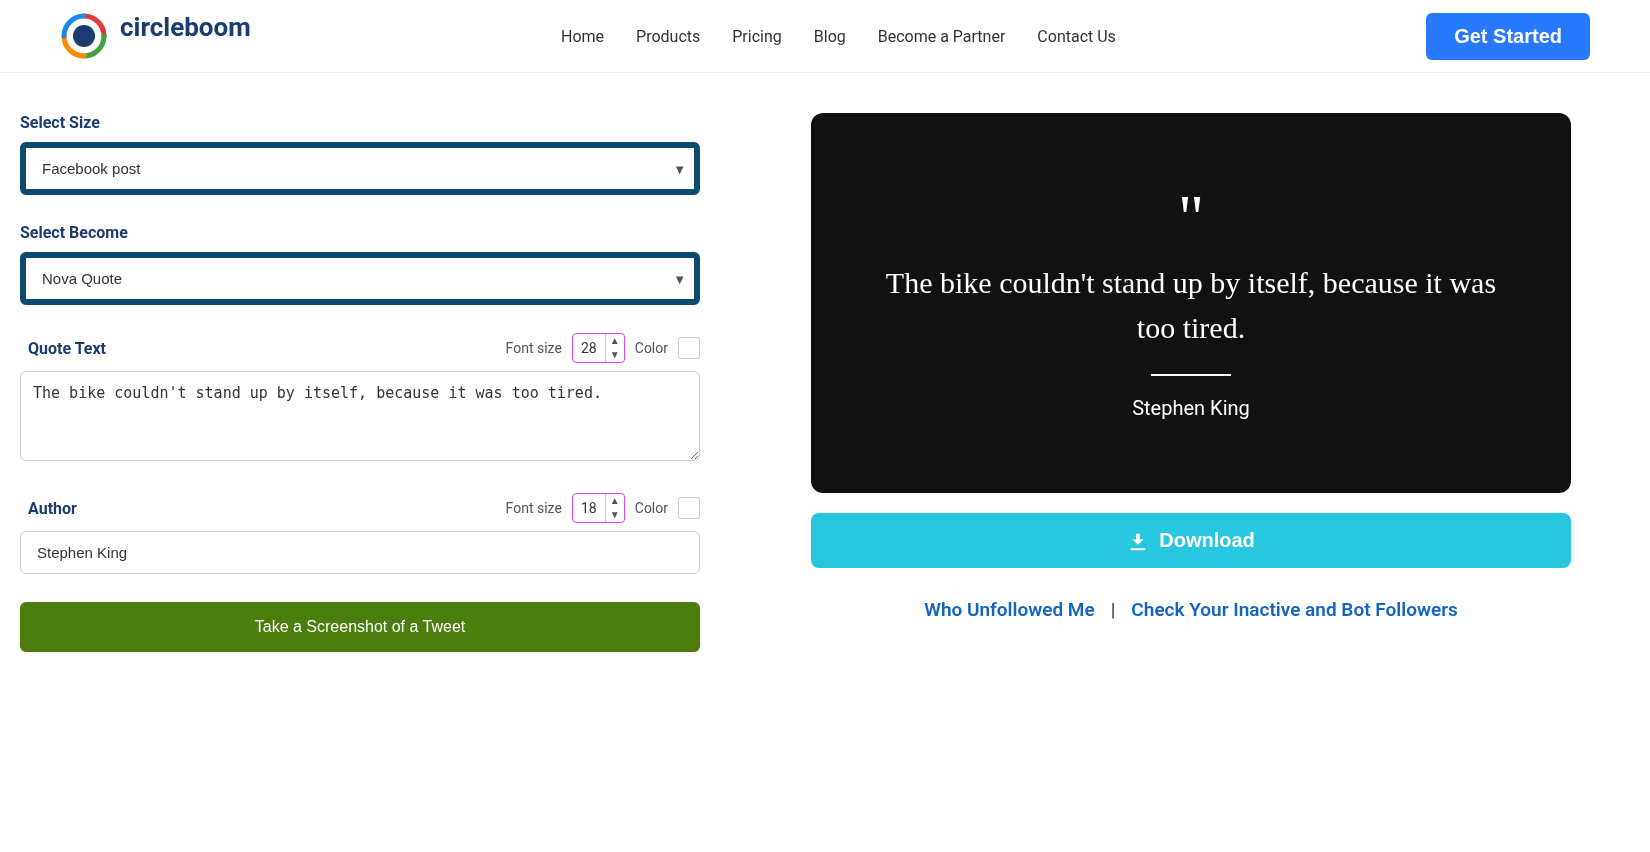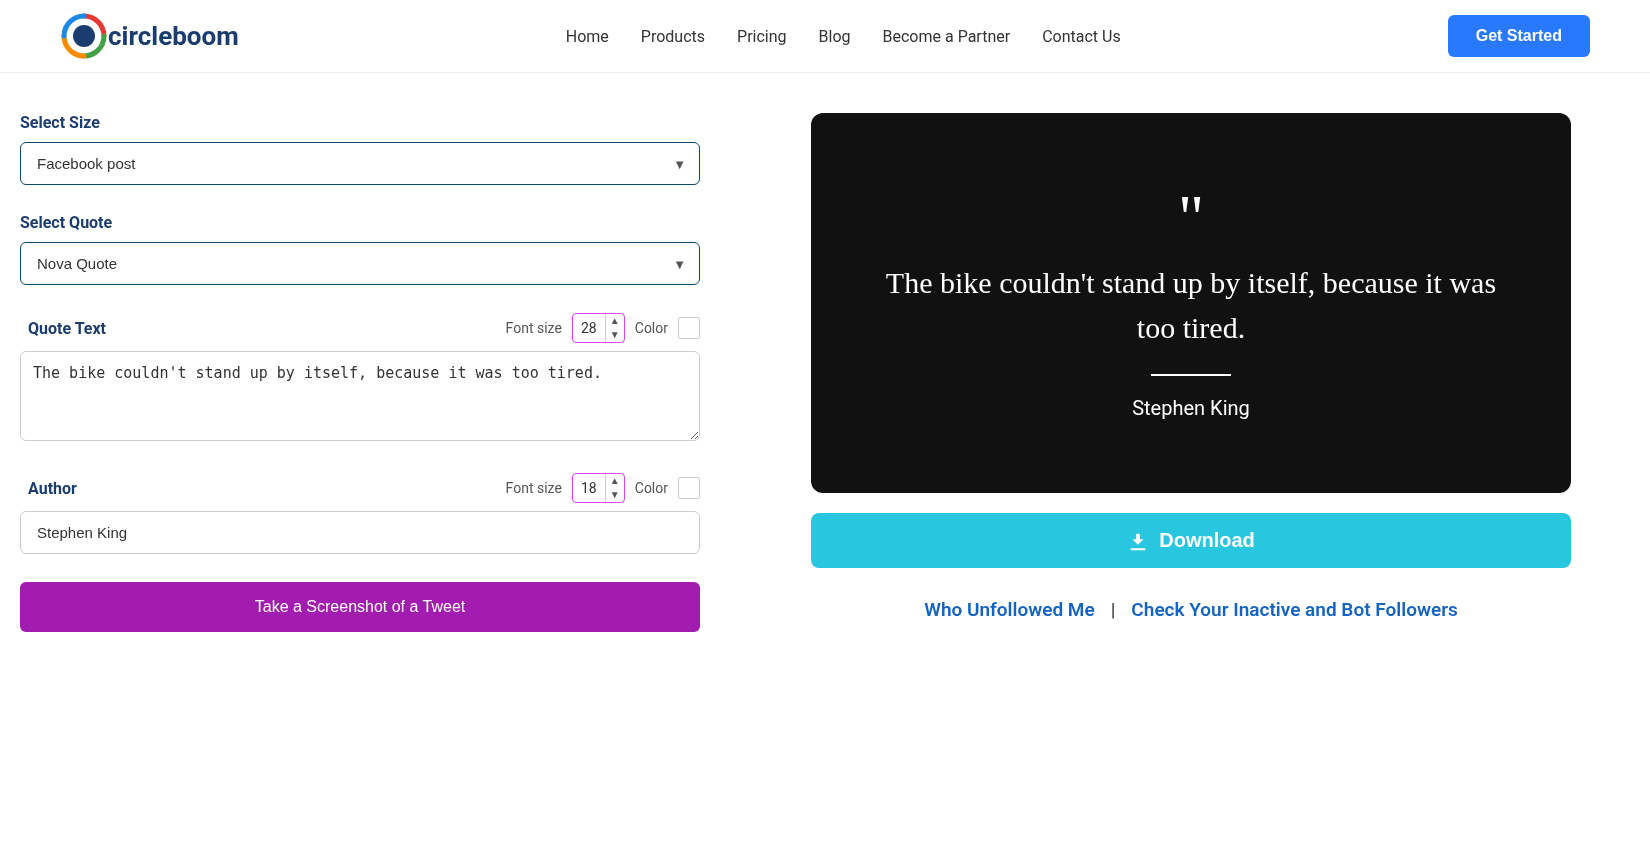--- a/index.html
+++ b/index.html
@@ -8,43 +8,43 @@
     
     .header {
       display: flex;
       align-items: center;
       padding: 12px 60px;
       border-bottom: 1px solid #eee;
       justify-content: space-between;
     }
     .logo-area {
       display: flex;
-      align-items: center;
-      gap: 0;
+      align-items: flex-start;
+      gap: 12px;
     }
     .logo-svg { width: 48px; height: 48px; }
     .logo-text { font-size: 26px; font-weight: 700; color: #1a3c6e; }
     .nav {
       display: flex;
       align-items: center;
       gap: 32px;
     }
     .nav a {
       text-decoration: none;
       color: #333;
       font-size: 16px;
       font-weight: 400;
     }
     .get-started-btn {
       background: #2979ff;
       color: #fff;
       border: none;
       border-radius: 6px;
       padding: 12px 28px;
-      font-size: 16px;
+      font-size: 20px;
       font-weight: 600;
       cursor: pointer;
     }
 
     
     .main-content {
       display: flex;
       padding: 40px 60px 40px 20px;
       gap: 92px;
       min-height: 700px;
@@ -62,21 +62,21 @@
       color: #1a3c6e;
       margin-bottom: 10px;
       display: block;
     }
     .select-wrapper {
       position: relative;
     }
     .select-wrapper select {
       width: 100%;
       padding: 12px 16px;
-      border: 1px solid #0c4a6e;
+      border: 6px solid #0c4a6e;
       border-radius: 6px;
       font-size: 15px;
       appearance: none;
       background: #fff;
       cursor: pointer;
       color: #333;
     }
     .select-arrow {
       position: absolute;
       right: 14px;
@@ -174,21 +174,21 @@
       border: 1px solid #ccc;
       border-radius: 6px;
       padding: 8px 16px;
       font-size: 14px;
       cursor: pointer;
       color: #333;
     }
 
     .screenshot-btn {
       width: 100%;
-      background: #a21caf;
+      background: #4d7c0f;
       color: #fff;
       border: none;
       border-radius: 6px;
       padding: 16px;
       font-size: 16px;
       font-weight: 500;
       cursor: pointer;
       margin-bottom: 22px;
     }
 
@@ -322,21 +322,21 @@
           <option>Twitter post</option>
           <option>Instagram post</option>
           <option>LinkedIn post</option>
         </select>
         <span class="select-arrow">▼</span>
       </div>
     </div>
 
     
     <div class="field-group">
-      <span class="field-label">Select Quote</span>
+      <span class="field-label">Select Become</span>
       <div class="select-wrapper">
         <select>
           <option>Nova Quote</option>
           <option>Classic Quote</option>
           <option>Modern Quote</option>
         </select>
         <span class="select-arrow">▼</span>
       </div>
     </div>
 

